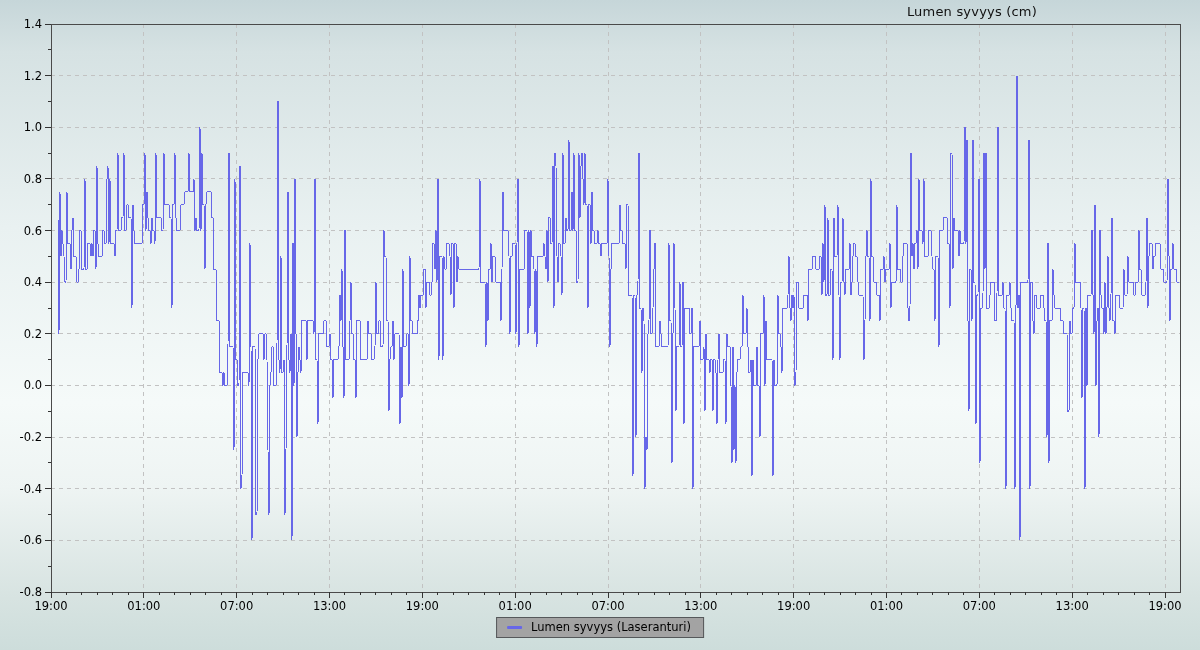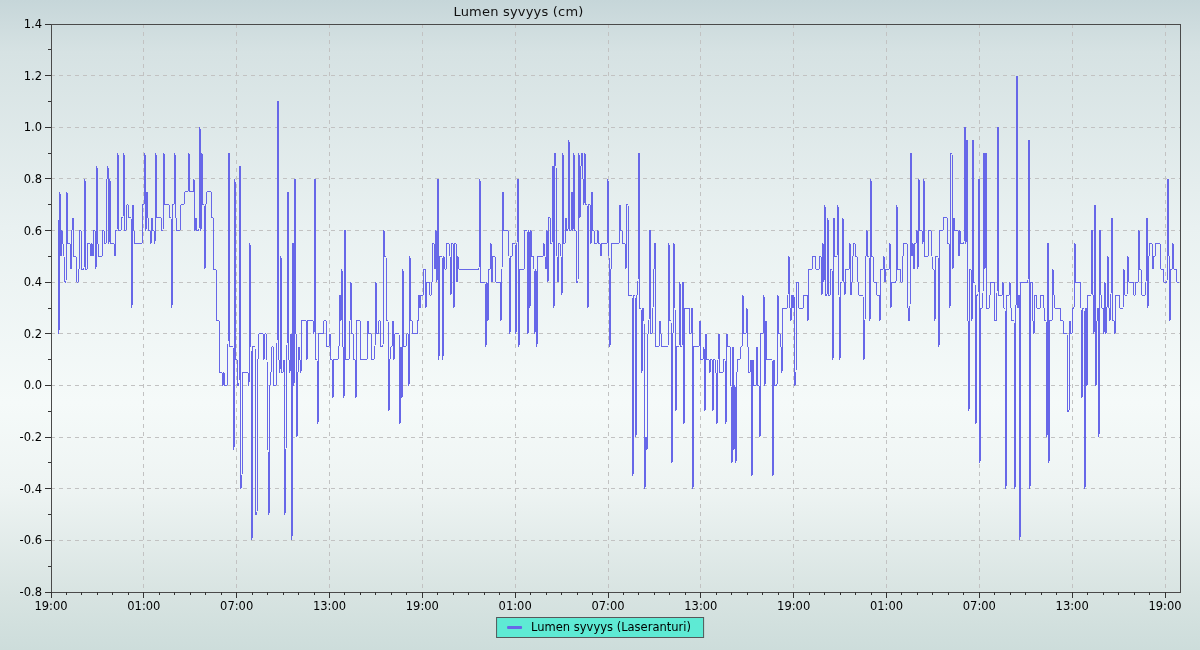--- a/index.html
+++ b/index.html
@@ -4,26 +4,26 @@
 <style>
   html,body{margin:0;padding:0;}
   body{
     width:1200px;height:650px;overflow:hidden;
     font-family:"DejaVu Sans","Liberation Sans",sans-serif;
     background:linear-gradient(180deg,#c6d6d9 0%,#d6e2e3 8%,#e9f1f1 35%,#f5faf9 62%,#eef4f3 75%,#d7e3e1 92%,#cddddb 100%);
     position:relative;
   }
   .chart-title{
     position:absolute;top:4px;left:0;width:1037px;
-    text-align:center;font-size:13px;color:#111;letter-spacing:.2px;
+    text-align:right;font-size:13px;color:#111;letter-spacing:.2px;
   }
   #plot{position:absolute;top:0;left:0;}
   .legend-box{
     position:absolute;top:617px;left:50%;transform:translateX(-50%);
-    background:#5eead4;border:1px solid #55585a;
+    background:#a3a3a3;border:1px solid #55585a;
     padding:2px 12px 3px 10px;font-size:11.5px;color:#000;
     display:flex;align-items:center;white-space:nowrap;
   }
   .legend-marker{
     display:inline-block;width:15px;height:3px;border-radius:1px;
     margin-right:9px;background:#6767e8;
   }
 </style>
 </head>
 <body>

